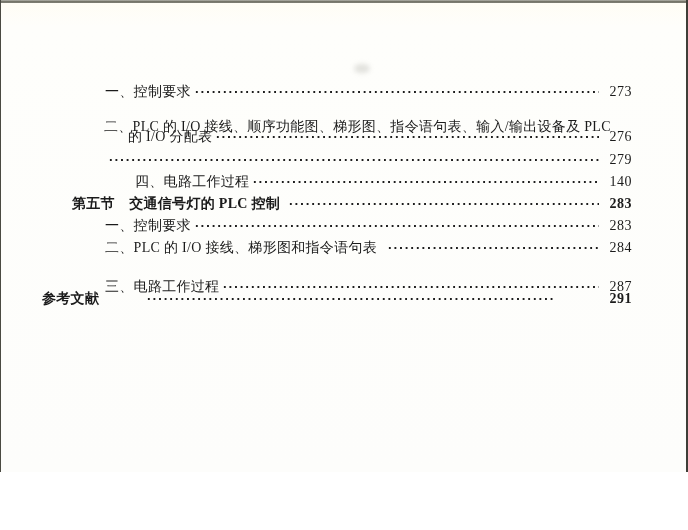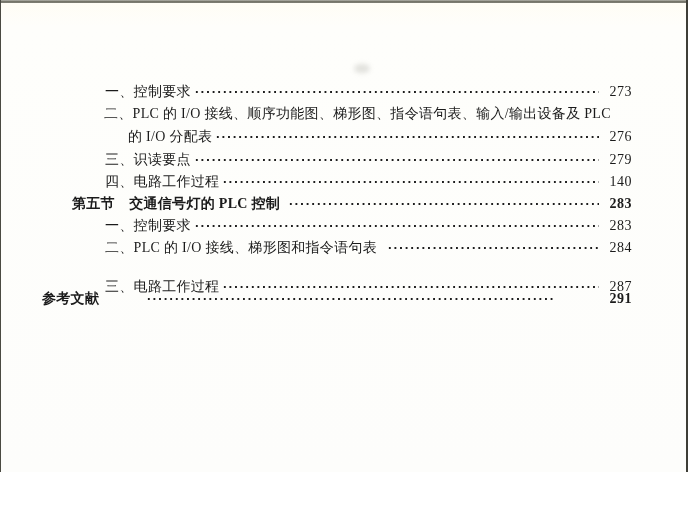--- a/index.html
+++ b/index.html
@@ -67,34 +67,33 @@
   <div class="edge-top"></div>
   <div class="edge-left"></div>
   <div class="edge-right"></div>
   <div class="smudge"></div>
   <div>
       <div class="toc-row" style="top: 83px; padding-left: 105px;">
         <span class="toc-label">一、控制要求</span>
         <span class="toc-leader"></span>
         <span class="toc-page">273</span>
       </div>
-      <div class="toc-row" style="top: 105px; padding-left: 104px;">
+      <div class="toc-row" style="top: 118px; padding-left: 104px;">
         <span class="toc-label">二、PLC 的 I/O 接线、顺序功能图、梯形图、指令语句表、输入/输出设备及 PLC</span>
       </div>
       <div class="toc-row" style="top: 128px; padding-left: 128px;">
         <span class="toc-label">的 I/O 分配表</span>
         <span class="toc-leader"></span>
         <span class="toc-page">276</span>
       </div>
       <div class="toc-row" style="top: 151px; padding-left: 105px;">
-        <span class="toc-label">三、识读要点</span>
         <span class="toc-leader"></span>
         <span class="toc-page">279</span>
       </div>
-      <div class="toc-row" style="top: 173px; padding-left: 105px;">
+      <div class="toc-row" style="top: 173px; padding-left: 105px; margin-left: 30px;">
         <span class="toc-label">四、电路工作过程</span>
         <span class="toc-leader"></span>
         <span class="toc-page">140</span>
       </div>
       <div class="toc-row bold" style="top: 195px; padding-left: 72px;">
         <span class="toc-label">第五节　交通信号灯的 PLC 控制</span>
         <span class="toc-leader" style="margin-left: 8px;"></span>
         <span class="toc-page">283</span>
       </div>
       <div class="toc-row" style="top: 217px; padding-left: 105px;">

